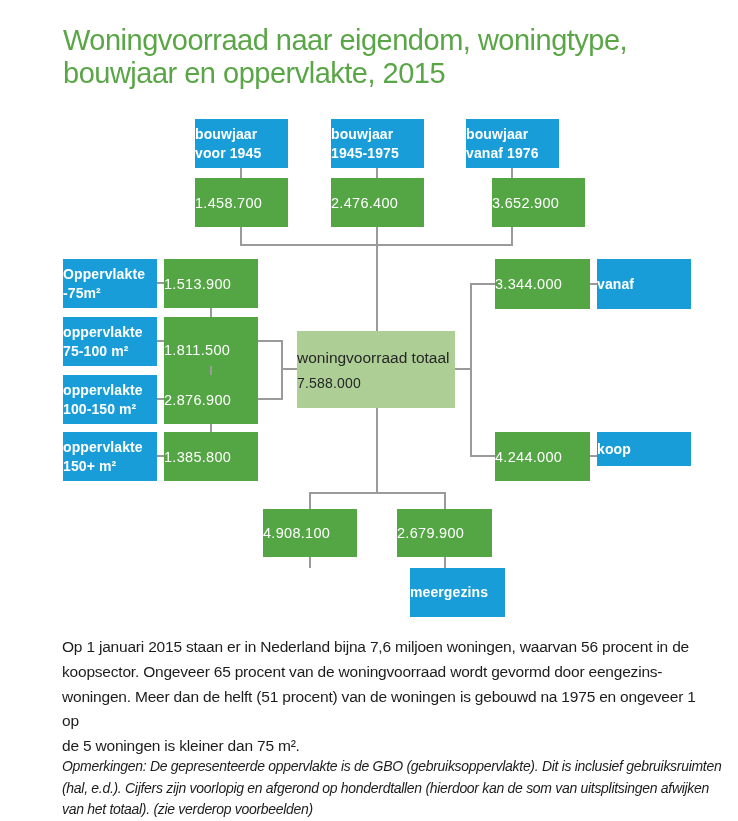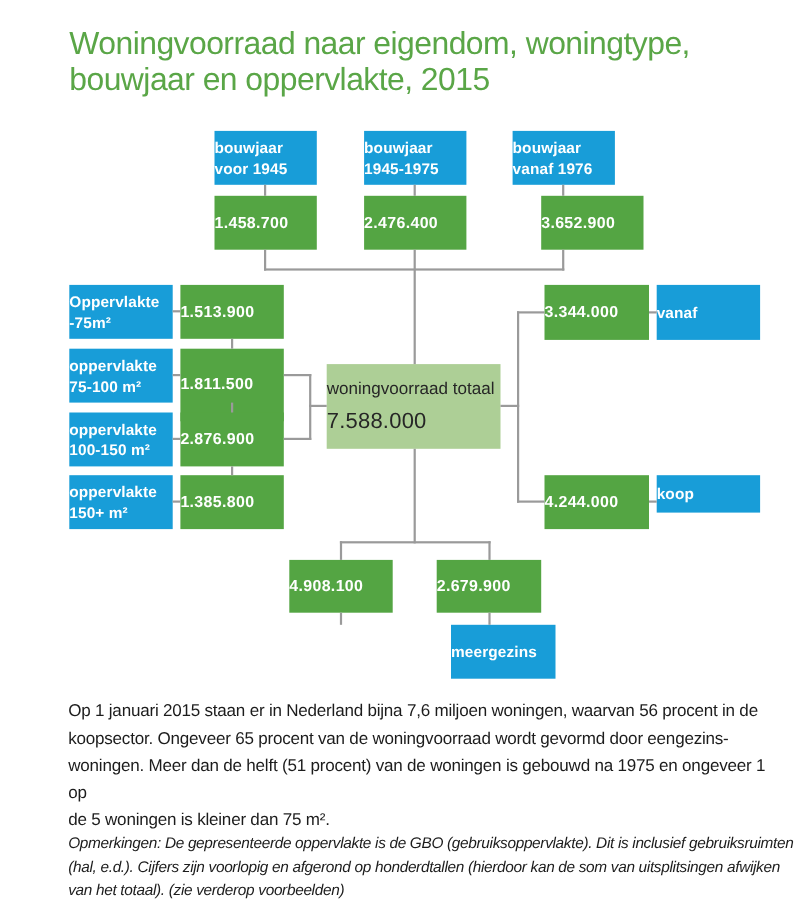--- a/index.html
+++ b/index.html
@@ -18,26 +18,26 @@
     position:absolute;left:63px;top:24px;width:650px;
     font-size:29px;line-height:1.14;font-weight:normal;
     letter-spacing:-0.5px;color:var(--title-green);
     white-space:pre-line;
   }
   .box{
     position:absolute;display:flex;flex-direction:column;
     align-items:flex-start;justify-content:center;text-align:center;
   }
   .box.blue{background:var(--blue);color:#fff;font-weight:bold;}
-  .box.green{background:var(--green);color:#fff;font-weight:bold;}
+  .box.green{background:var(--green);color:#fff;font-weight:normal;}
   .box.light{background:var(--light-green);color:#262626;font-weight:normal;}
   .box .l1,.box .l2{font-size:14px;line-height:1.32;letter-spacing:0.1px;}
   .box .val{font-size:14.5px;letter-spacing:0.3px;}
   .box.light .l1{font-size:15.5px;letter-spacing:0;}
-  .box.light .val{font-size:20px;margin-top:7px;font-weight:normal;letter-spacing:0.2px;}
+  .box.light .val{font-size:14px;margin-top:7px;font-weight:normal;letter-spacing:0.2px;}
   .line{position:absolute;background:var(--line-gray);}
   .body-text{
     position:absolute;left:62px;top:635px;width:645px;
     font-size:15.5px;line-height:1.6;letter-spacing:-0.2px;
     color:var(--text-dark);white-space:pre-line;
   }
   .remarks{
     position:absolute;left:62px;top:756px;width:670px;
     font-size:14px;line-height:1.55;letter-spacing:-0.3px;
     font-style:italic;color:var(--text-dark);white-space:pre-line;

